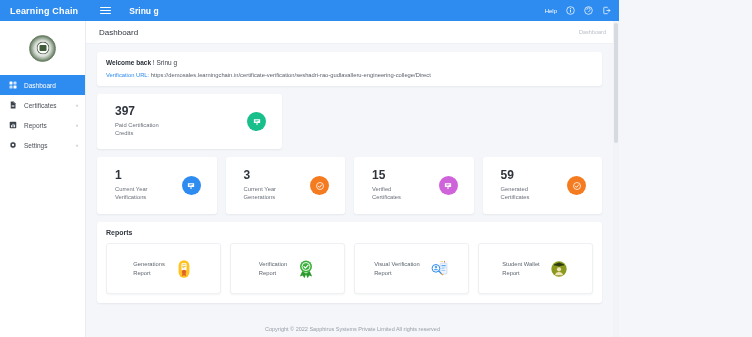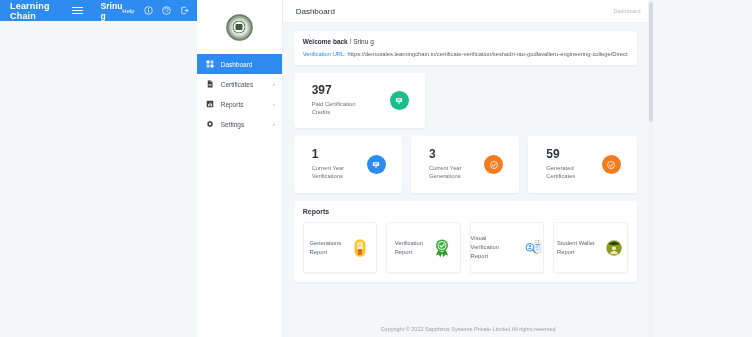--- a/index.html
+++ b/index.html
@@ -2,21 +2,21 @@
 <html><head>
 <meta charset="utf-8">
 <style>
   * { box-sizing: border-box; margin: 0; padding: 0; }
   html, body {
     width: 752px; height: 337px;
     font-family: "Liberation Sans", sans-serif;
     background: #f4f6f9;
     overflow: hidden;
   }
-  .app { width: 619px; height: 337px; position: relative; display: flex; flex-direction: row; }
+  .app { width: 619px; height: 337px; position: relative; display: flex; flex-direction: column; }
 
   
   .topbar {
     height: 21px; background: #2e8bef; color: #fff;
     display: flex; align-items: center; flex: 0 0 21px;
     padding: 0 8px 0 10px;
   }
   .brand { font-size: 9px; font-weight: bold; letter-spacing: .2px; }
   .burger { margin-left: 22px; display: flex; flex-direction: column; gap: 1.5px; cursor: pointer; }
   .burger span { display: block; width: 11px; height: 1.5px; background: #fff; border-radius: 1px; }
@@ -306,20 +306,37 @@
               </div>
             </div>
             <div class="badge" style="background:#f47b20">
               <svg viewBox="0 0 16 16">
                   <circle cx="8" cy="8" r="5.6" fill="none" stroke="#fff" stroke-width="1.2"></circle>
                   <path d="M5.4 8.2l1.8 1.9 3.5-3.9" fill="none" stroke="#fff" stroke-width="1.5" stroke-linecap="round" stroke-linejoin="round"></path>
                 </svg>
             </div>
           </div>
 
+          <div class="stat">
+            <div class="stat-text">
+              <div class="stat-value">15</div>
+              <div class="stat-label">
+                <span>Verified</span><br>
+                <span>Certificates</span>
+              </div>
+            </div>
+            <div class="badge" style="background:#cf63d9">
+              <svg viewBox="0 0 16 16">
+                  <path d="M3 3.4h10v6.1H9.3L8 11.1 6.7 9.5H3z" fill="#fff"></path>
+                  <rect x="7.2" y="10.6" width="1.6" height="2.3" fill="#fff"></rect>
+                  <rect x="5.2" y="5.4" width="5.6" height="1" fill="#cf63d9"></rect>
+                  <rect x="5.2" y="7.1" width="3.6" height="1" fill="#cf63d9"></rect>
+                </svg>
+            </div>
+          </div>
 
           <div class="stat">
             <div class="stat-text">
               <div class="stat-value">59</div>
               <div class="stat-label">
                 <span>Generated</span><br>
                 <span>Certificates</span>
               </div>
             </div>
             <div class="badge" style="background:#f47b20">

